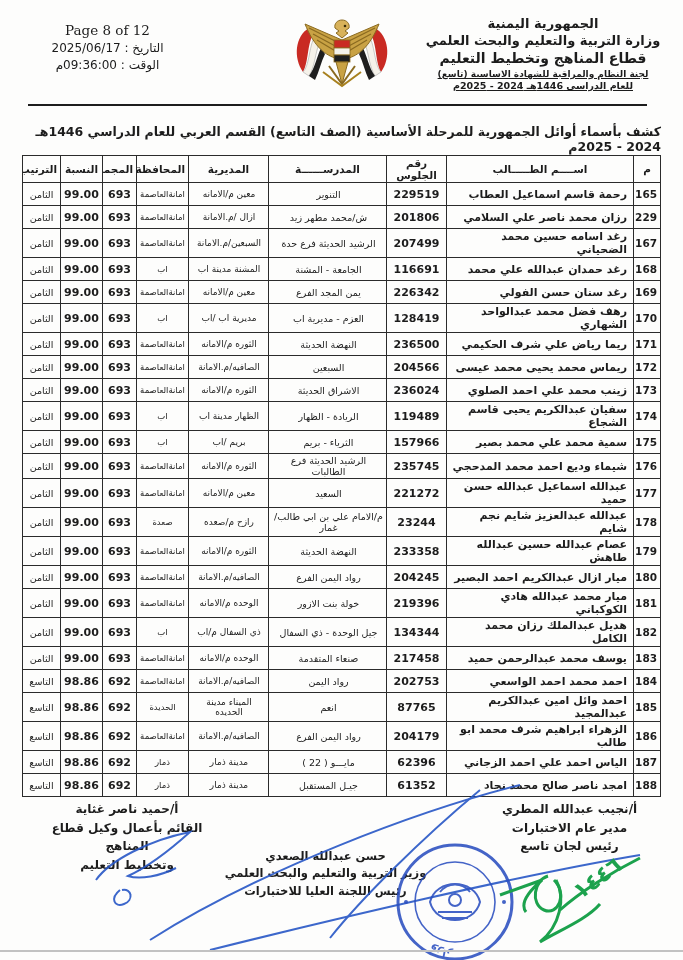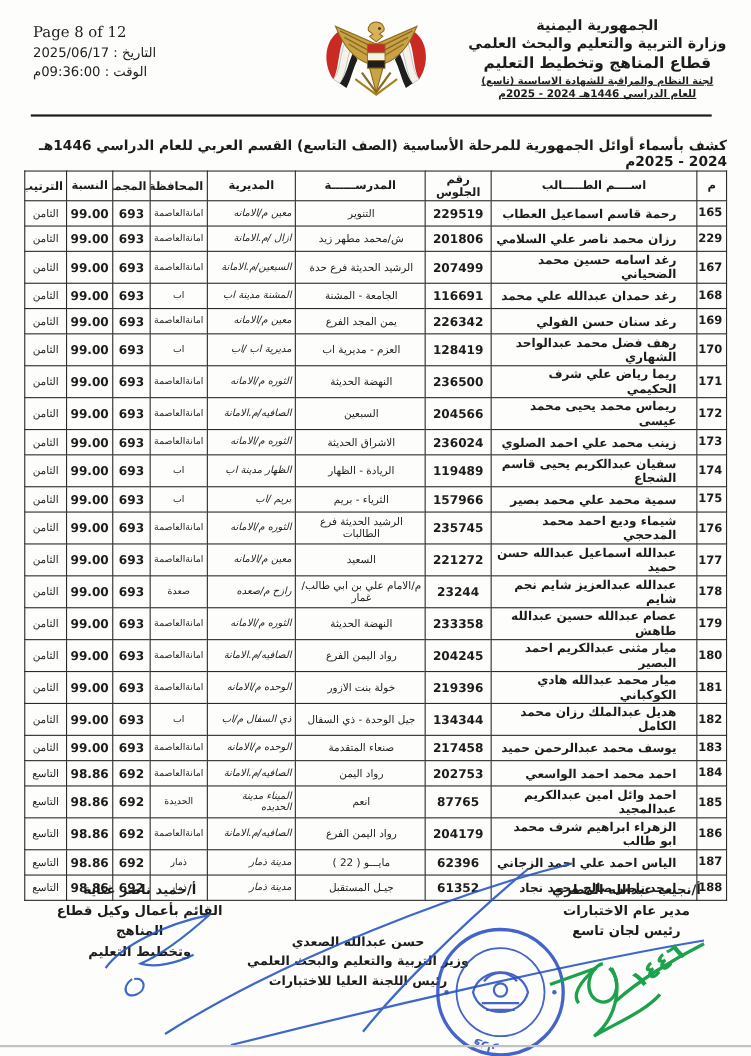--- a/index.html
+++ b/index.html
@@ -10,21 +10,21 @@
     font-family:"DejaVu Sans", sans-serif; color:#1c1c1c;
   }
   
   .ministry-block { position:absolute; top:16px; right:6px; width:268px; text-align:center; }
   .ministry-block .l1 { font-size:13px; font-weight:bold; }
   .ministry-block .l2 { font-size:13px; font-weight:bold; margin-top:2px; }
   .ministry-block .l3 { font-size:14px; font-weight:bold; margin-top:2px; }
   .ministry-block .l4 { font-size:9px;  font-weight:bold; margin-top:3px; text-decoration:underline; }
   .ministry-block .l5 { font-size:9.5px; font-weight:bold; margin-top:1px; text-decoration:underline; }
   .emblem { position:absolute; top:10px; right:288px; width:106px; height:88px; }
-  .meta-block { position:absolute; top:22px; left:30px; width:155px; text-align:left; direction:rtl; }
+  .meta-block { position:absolute; top:22px; left:30px; width:155px; text-align:center; direction:rtl; }
   .meta-block .pg { font-family:"DejaVu Serif", serif; font-size:13.5px; direction:ltr; }
   .meta-block .dt, .meta-block .tm { font-size:12px; margin-top:3px; }
   .head-rule { position:absolute; top:104px; left:28px; right:36px; border-top:2.5px solid #1d1d1d; }
   
   .doc-title { position:absolute; top:124px; right:22px; width:650px; 
                font-size:12.5px; font-weight:bold; }
   
   .tbl-wrap { position:absolute; top:155px; right:22px; width:638px; }
   table { width:100%; border-collapse:collapse; table-layout:fixed; direction:rtl; }
   th, td { border:1px solid #2b2b2b; padding:1px 3px; overflow:hidden; }
@@ -33,24 +33,24 @@
   .col-no      { width:27px; }
   .col-name    { width:187px; }
   .col-seat    { width:60px; }
   .col-school  { width:118px; }
   .col-district{ width:80px; }
   .col-gov     { width:52px; }
   .col-total   { width:34px; }
   .col-percent { width:42px; }
   .col-rank    { width:38px; }
   td.col-no      { font-weight:bold; font-size:10.5px; }
-  td.col-name    { font-weight:bold; text-align:right; padding-right:18px; font-size:11px; }
+  td.col-name    { font-weight:bold; text-align:right; padding-right:6px; font-size:11px; }
   td.col-seat    { font-weight:bold; font-size:11px; }
   td.col-school  { font-size:9.5px; text-align:center; padding-left:5px; }
-  td.col-district{ font-size:9px;  text-align:right; padding-left:4px;font-style:italic; }
+  td.col-district{ font-size:9px;  text-align:center; padding-left:4px; }
   td.col-gov     { font-size:8.5px; }
   td.col-total   { font-weight:bold; font-size:11px; }
   td.col-percent { font-weight:bold; font-size:11px; }
   td.col-rank    { font-size:9.5px; }
   
   .sig-left  { position:absolute; top:800px; left:32px;  width:190px; text-align:center; font-weight:bold; }
   .sig-left  div { font-size:12px; line-height:1.55; }
   .sig-right { position:absolute; top:800px; right:26px; width:175px; text-align:center; font-weight:bold; }
   .sig-right div { font-size:12px; line-height:1.55; }
   .sig-mid   { position:absolute; top:848px; left:208px; width:235px; text-align:center; font-weight:bold; }
@@ -294,21 +294,21 @@
             <td class="col-seat">233358</td>
             <td class="col-school">النهضة الحديثة</td>
             <td class="col-district">الثوره م/الامانه</td>
             <td class="col-gov">امانةالعاصمة</td>
             <td class="col-total">693</td>
             <td class="col-percent">99.00</td>
             <td class="col-rank">الثامن</td>
           </tr>
           <tr>
             <td class="col-no">180</td>
-            <td class="col-name">ميار مثنى عبدالكريم احمد البصير</td>
+            <td class="col-name">ميار ازال عبدالكريم احمد البصير</td>
             <td class="col-seat">204245</td>
             <td class="col-school">رواد اليمن الفرع</td>
             <td class="col-district">الصافيه/م.الامانة</td>
             <td class="col-gov">امانةالعاصمة</td>
             <td class="col-total">693</td>
             <td class="col-percent">99.00</td>
             <td class="col-rank">الثامن</td>
           </tr>
           <tr>
             <td class="col-no">181</td>

